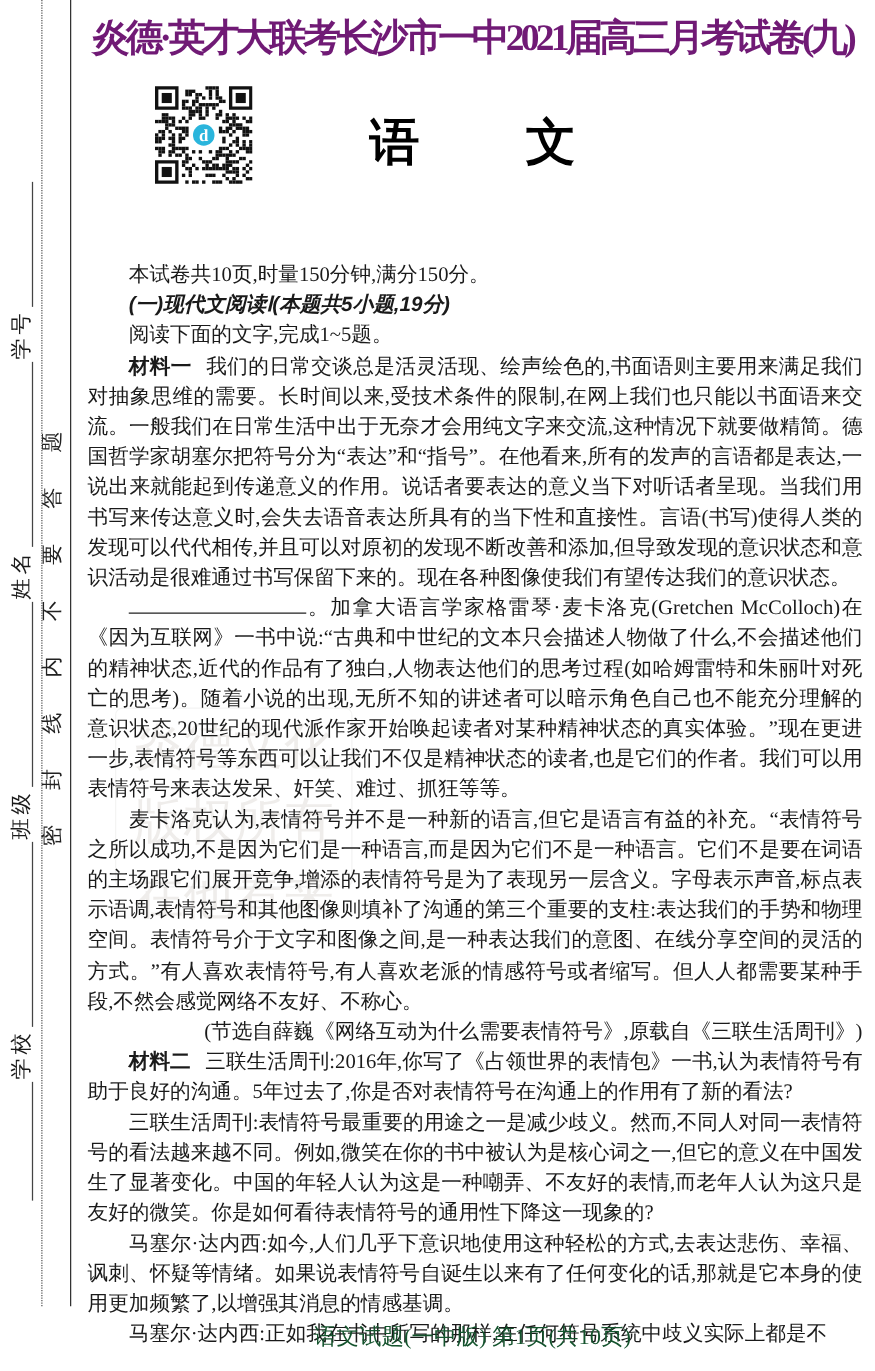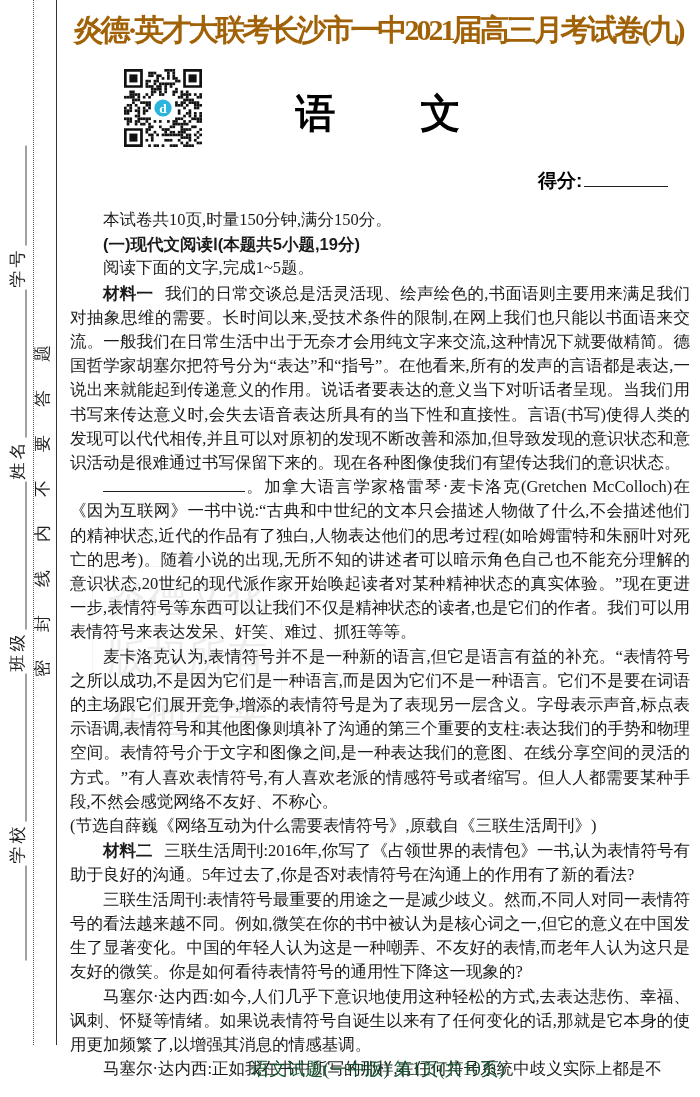--- a/index.html
+++ b/index.html
@@ -17,44 +17,44 @@
   .student-fields .blank{display:inline-block;border-bottom:1px solid #444;height:2px;align-self:flex-end;margin-bottom:2px;}
   .student-fields .b-lead{width:95px;}
   .student-fields .b-mid{width:148px;}
   .student-fields .b-tail{width:100px;}
   .seal-text{left:42px;top:497px;transform:translate(-50%,-50%) rotate(-90deg);
              font-size:17px;letter-spacing:28px;color:#222;}
 
   
   .paper-title{position:absolute;top:10px;left:58px;right:2px;margin:0;text-align:center;
                font-size:30px;font-weight:bold;letter-spacing:-3px;
-               font-family:"Liberation Serif",serif;color:#a16207;}
+               font-family:"Liberation Serif",serif;color:#701a75;}
   .qr{position:absolute;left:124px;top:67px;width:78px;height:82px;}
   .subject-row{position:absolute;top:86px;left:56px;right:0;display:flex;justify-content:center;gap:85px;
                font-family:"Liberation Sans",sans-serif;font-weight:bold;font-size:40px;color:#000;}
   .score-row{position:absolute;top:168px;left:538px;font-family:"Liberation Sans",sans-serif;
              font-weight:bold;font-size:19px;color:#000;}
   .score-blank{display:inline-block;width:84px;border-bottom:1px solid #222;height:2px;margin-left:2px;}
 
   
   .watermark{position:absolute;left:92px;top:566px;width:188px;height:142px;
              border:1px solid rgba(120,110,100,0.08);border-radius:6px;
              color:rgba(140,128,115,0.14);font-size:40px;line-height:60px;
              font-family:Liberation Sans, sans-serif;text-align:center;pointer-events:none;}
 
   
   .body-text{position:absolute;top:208px;left:70px;width:620px;
              font-size:16.5px;line-height:24.2px;text-align:justify;}
   .body-text p{margin:0;}
   .indent{text-indent:2em;}
   .hhead{font-family:"Liberation Sans",sans-serif;font-weight:bold;}
-  .sub{text-indent:2em;}
-  .mat-label{font-family:Liberation Sans, sans-serif;font-weight:bold;margin-right:0.7em;}
+  .sub{text-indent:2em;font-style:italic;}
+  .mat-label{font-family:Liberation Serif, serif;font-weight:bold;margin-right:0.7em;}
   .blank-line{display:inline-block;width:142px;border-bottom:1px solid #222;height:2px;}
-  .attr{text-align:left;}
+  .attr{text-align:right;}
 
   
   .page-footer{position:absolute;top:1057px;left:56px;width:644px;text-align:center;
                font-size:18px;color:#14532d;}
 </style>
 </head>
 <body>
 
 <div class="page">
 
@@ -350,23 +350,20 @@
       <circle cx="14.5" cy="14.5" r="3.2" fill="#2ab5dc"></circle>
       <text x="14.5" y="16.2" font-size="5" font-weight="bold" text-anchor="middle" fill="#ffffff">d</text>
     </g>
   </svg>
 
   <div class="subject-row">
     <span>语</span>
     <span>文</span>
   </div>
 
-  <div class="score-row">
-    <span>得分:</span><span class="score-blank"></span>
-  </div>
 
   <div class="watermark">
     <div>炎德文化</div>
     <div>版权所有</div>
     <div>在他看来</div>
   </div>
 
   <div class="body-text">
     <p class="indent">本试卷共10页,时量150分钟,满分150分。</p>
     <p class="hhead sub">(一)现代文阅读Ⅰ(本题共5小题,19分)</p>

